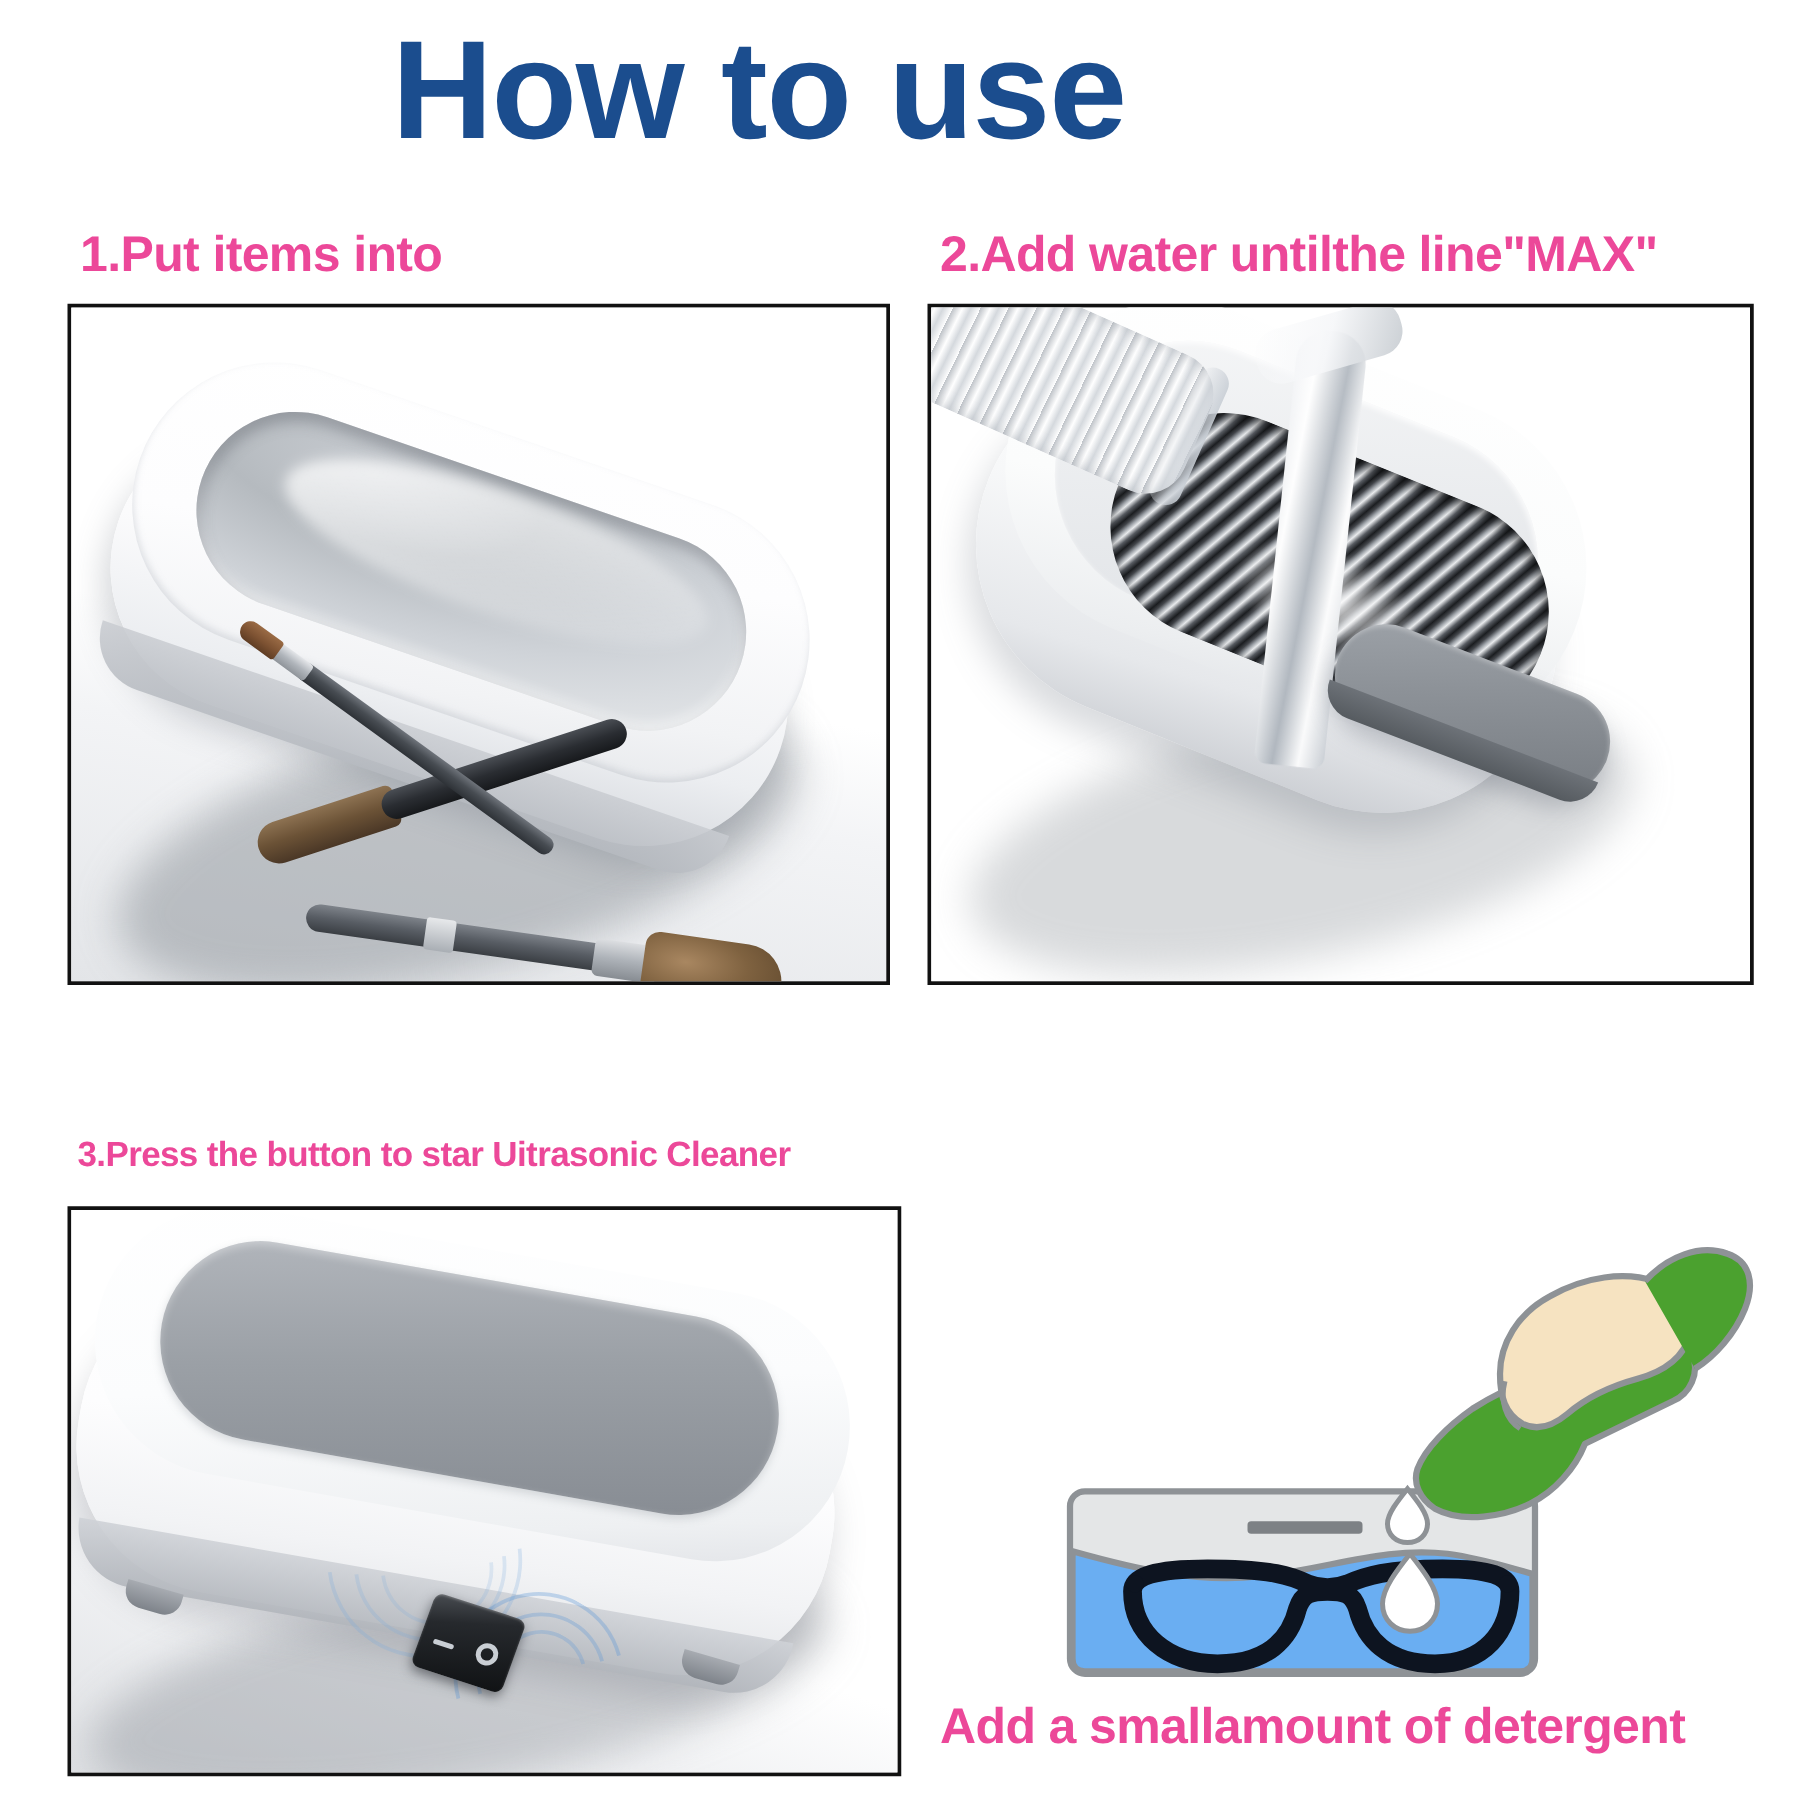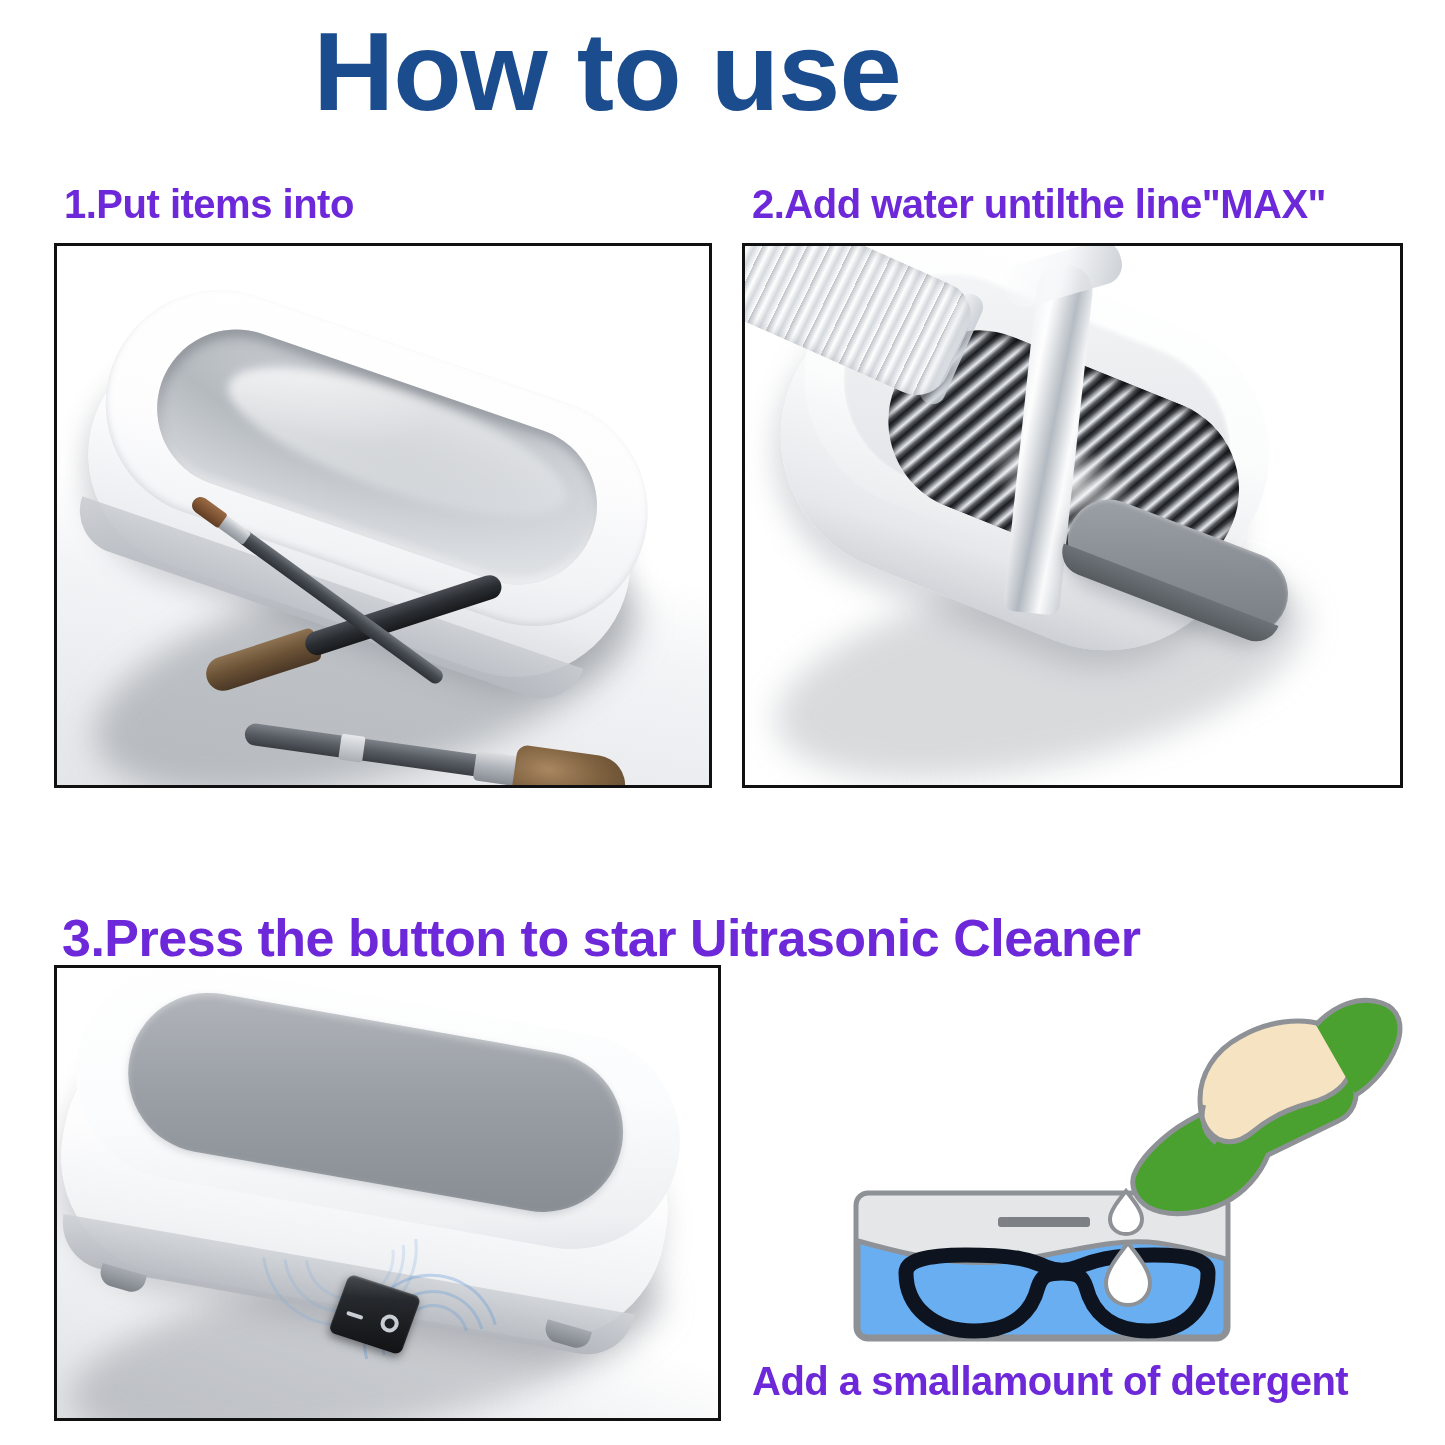--- a/index.html
+++ b/index.html
@@ -31,27 +31,27 @@
     letter-spacing: -1px;
     color: #1b4d8e;
     white-space: nowrap;
   }
 
   
   .step-caption {
     position: absolute;
     font-family: "Liberation Sans", sans-serif;
     font-weight: bold;
-    color: #6d28d9;
+    color: #ec4899;
     white-space: nowrap;
     letter-spacing: -0.5px;
   }
   #caption-1 { left: 64px;  top: 182px; font-size: 40px; }
   #caption-2 { left: 752px; top: 182px; font-size: 40px; }
-  #caption-3 { left: 62px;  top: 908px; font-size: 52px; }
+  #caption-3 { left: 62px;  top: 908px; font-size: 28px; }
   #caption-4 { left: 752px; top: 1359px; font-size: 40px; }
 
   
   .panel {
     position: absolute;
     border: 3px solid #111111;
     background: #ffffff;
     overflow: hidden;
   }
   #panel-1 { left: 54px;  top: 243px;  width: 652px;  height: 539px; }

